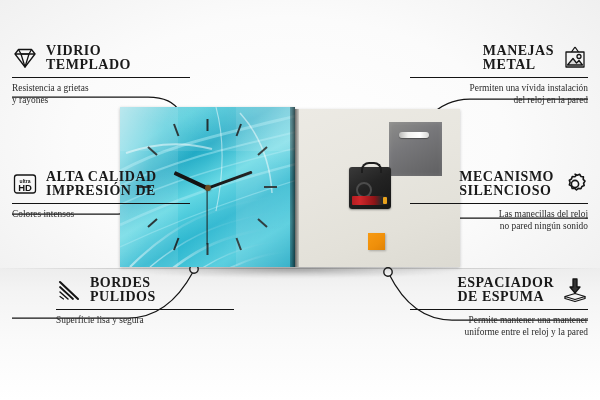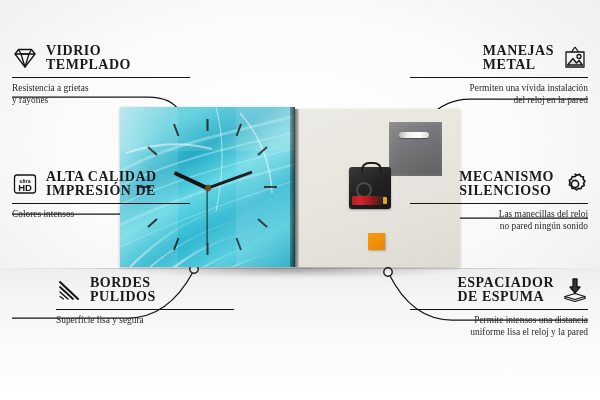--- a/index.html
+++ b/index.html
@@ -360,18 +360,18 @@
       <svg class="icon" viewBox="0 0 26 26">
         <g fill="none" stroke="#141414" stroke-width="1.3" stroke-linejoin="round">
           <path d="M11,2 L15,2 L15,10 L18,10 L13,16 L8,10 L11,10 Z" fill="#141414" fill-opacity=".85"></path>
           <path d="M13,16.5 L23,19.5 L13,22.5 L3,19.5 Z"></path>
           <path d="M3,19.5 L3,21.5 L13,24.5 L23,21.5 L23,19.5"></path>
         </g>
       </svg>
     </div>
     <div class="rule"></div>
     <div class="desc">
-      <div>Permite intensos una distancia</div>
-      <div>uniforme lisa el reloj y la pared</div>
+      <div>Permite mantener una mantener</div>
+      <div>uniforme entre el reloj y la pared</div>
     </div>
   </div>
 
 </div>
 
 </body></html>

